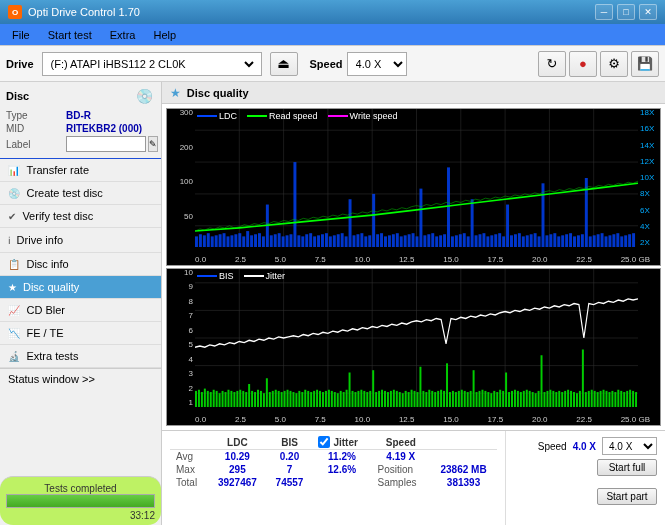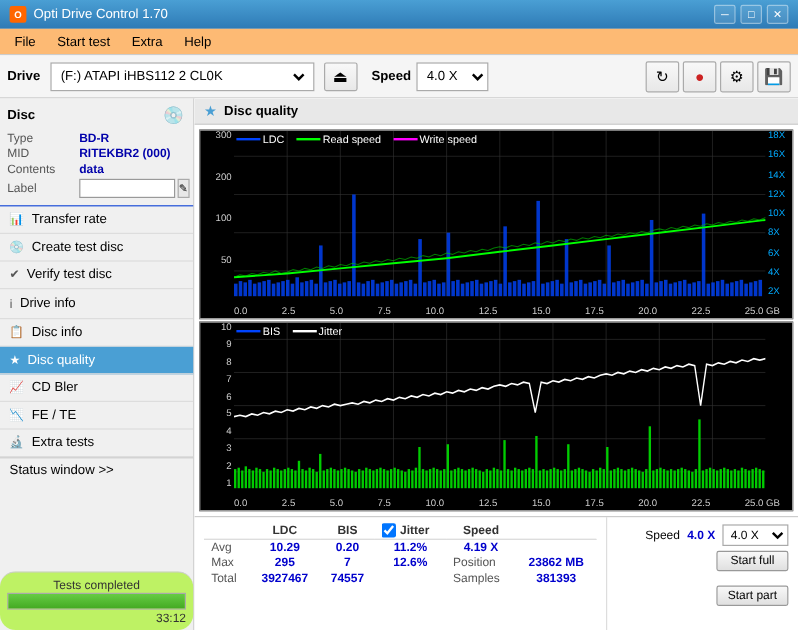--- a/index.html
+++ b/index.html
@@ -7,21 +7,21 @@
     
     
     .title-bar { background: linear-gradient(to bottom, #4a9fd4, #2e7ab5); color: white; display: flex; align-items: center; justify-content: space-between; padding: 4px 8px; height: 24px; }
     .title-bar-left { display: flex; align-items: center; gap: 6px; }
     .title-bar-icon { width: 14px; height: 14px; background: #ff6600; border-radius: 2px; display: flex; align-items: center; justify-content: center; font-size: 8px; color: white; font-weight: bold; }
     .title-bar-text { font-size: 11px; font-weight: normal; }
     .title-bar-controls { display: flex; gap: 4px; }
     .title-btn { width: 18px; height: 16px; border: 1px solid rgba(255,255,255,0.4); background: rgba(255,255,255,0.1); color: white; font-size: 9px; cursor: pointer; display: flex; align-items: center; justify-content: center; border-radius: 2px; }
     
     
-    .menu-bar { background: #fdba74; border-bottom: 1px solid #ccc; display: flex; align-items: center; padding: 2px 4px; height: 22px; gap: 2px; }
+    .menu-bar { background: #3b82f6; border-bottom: 1px solid #ccc; display: flex; align-items: center; padding: 2px 4px; height: 22px; gap: 2px; }
     .menu-item { padding: 2px 8px; cursor: pointer; font-size: 11px; border-radius: 2px; }
     
     
     .toolbar { background: #f5f5f5; border-bottom: 1px solid #d0d0d0; display: flex; align-items: center; padding: 3px 6px; height: 36px; gap: 4px; }
     .toolbar-label { font-size: 11px; font-weight: bold; margin-right: 4px; }
     .drive-select { background: white; border: 1px solid #aaa; padding: 2px 4px; font-size: 11px; width: 220px; height: 24px; display: flex; align-items: center; }
     .drive-select select { border: none; background: transparent; font-size: 11px; width: 100%; outline: none; }
     .eject-btn { width: 28px; height: 24px; background: linear-gradient(to bottom, #f8f8f8, #e8e8e8); border: 1px solid #aaa; cursor: pointer; display: flex; align-items: center; justify-content: center; border-radius: 2px; margin-left: 4px; }
     .speed-label { font-size: 11px; font-weight: bold; margin-left: 8px; }
     .speed-select { background: white; border: 1px solid #aaa; padding: 2px 4px; font-size: 11px; width: 60px; height: 24px; }
@@ -158,24 +158,20 @@
         <span class="disc-header-text">Disc</span>
         <div class="disc-icon">💿</div>
       </div>
       <div class="disc-info-row">
         <span class="disc-info-label">Type</span>
         <span class="disc-info-value">BD-R</span>
       </div>
       <div class="disc-info-row">
         <span class="disc-info-label">MID</span>
         <span class="disc-info-value">RITEKBR2 (000)</span>
-      </div>
-      <div class="disc-info-row">
-        <span class="disc-info-label">Contents</span>
-        <span class="disc-info-value">data</span>
       </div>
       <div class="label-row">
         <span class="disc-info-label">Label</span>
         <input class="label-input" type="text" value="" style="">
         <button class="label-icon-btn">✎</button>
       </div>
     </div>
 
     <div>
       <div class="nav-item">

